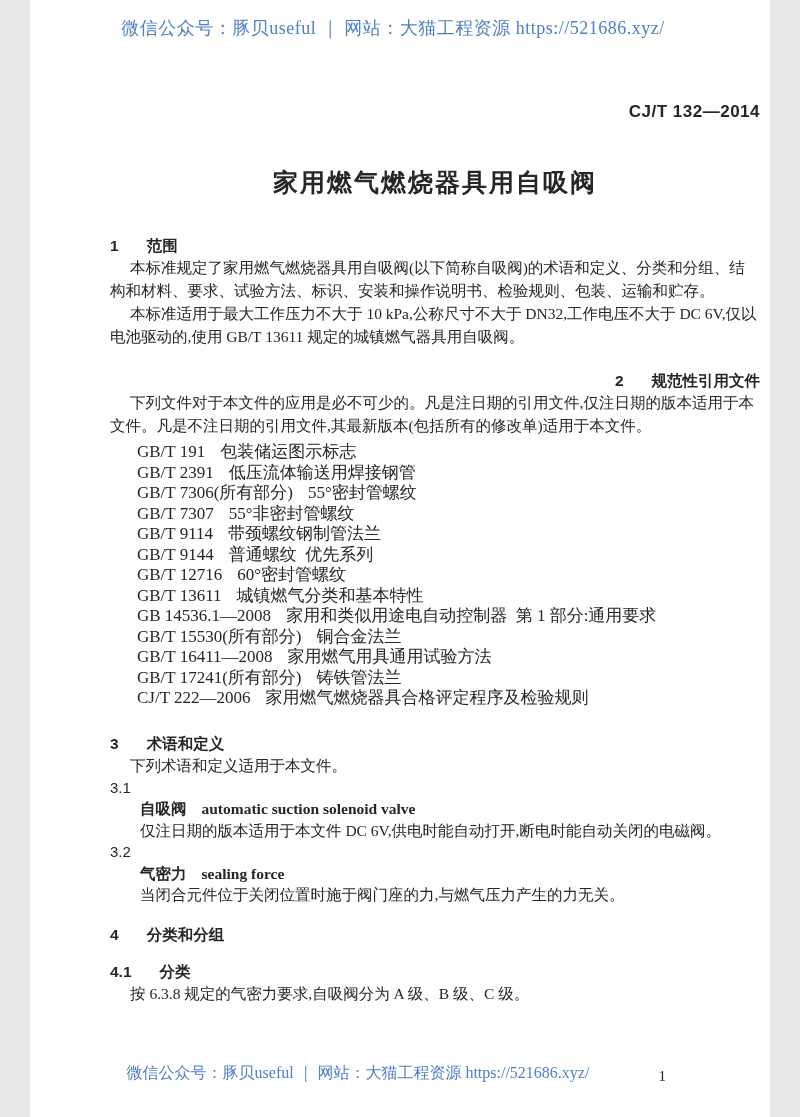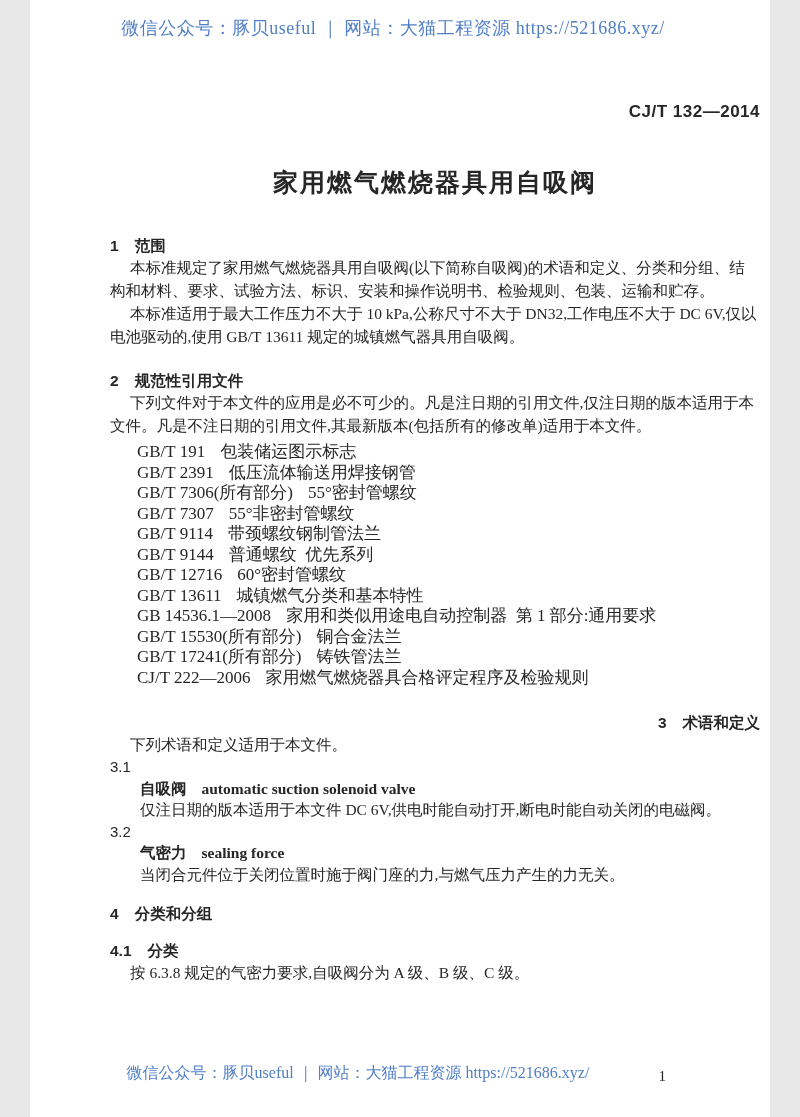--- a/index.html
+++ b/index.html
@@ -32,25 +32,25 @@
   .doc-title {
     margin:44px 0 0 0; text-align:center;
     font-family:"Liberation Sans","DejaVu Sans",sans-serif;
     font-weight:700; font-size:25px; letter-spacing:2px;
   }
   .sec-h {
     margin:0; font-family:"Liberation Sans","DejaVu Sans",sans-serif;
     font-weight:700; font-size:15.5px; line-height:21px;
   }
   .h1-1 { margin-top:36px; }
-  .h2-1 { margin-top:22px; }
-  .h3-1 { margin-top:24px;text-align:right; }
+  .h2-1 { margin-top:22px;text-align:right; }
+  .h3-1 { margin-top:24px; }
   .h4-1 { margin-top:18px; }
   .h4-2 { margin-top:16px; }
-  .sec-h .h-label { margin-left:16px; }
+  .sec-h .h-label { margin-left:28px; }
 
   p.body {
     margin:0; font-size:15.5px; line-height:23px;
     text-indent:20px; white-space:pre-wrap;
   }
   .mt-para { margin-top:20px; }
   .mt-intro { margin-top:15px; }
 
   .ref-list { margin-top:5px; padding-left:27px; font-size:17px; line-height:20.5px; }
   .ref-item { white-space:pre; }
@@ -91,20 +91,21 @@
       <div class="ref-item"><span class="ref-code">GB/T 191</span><span class="ref-name">包装储运图示标志</span></div>
       <div class="ref-item"><span class="ref-code">GB/T 2391</span><span class="ref-name">低压流体输送用焊接钢管</span></div>
       <div class="ref-item"><span class="ref-code">GB/T 7306(所有部分)</span><span class="ref-name">55°密封管螺纹</span></div>
       <div class="ref-item"><span class="ref-code">GB/T 7307</span><span class="ref-name">55°非密封管螺纹</span></div>
       <div class="ref-item"><span class="ref-code">GB/T 9114</span><span class="ref-name">带颈螺纹钢制管法兰</span></div>
       <div class="ref-item"><span class="ref-code">GB/T 9144</span><span class="ref-name">普通螺纹  优先系列</span></div>
       <div class="ref-item"><span class="ref-code">GB/T 12716</span><span class="ref-name">60°密封管螺纹</span></div>
       <div class="ref-item"><span class="ref-code">GB/T 13611</span><span class="ref-name">城镇燃气分类和基本特性</span></div>
       <div class="ref-item"><span class="ref-code">GB 14536.1—2008</span><span class="ref-name">家用和类似用途电自动控制器  第 1 部分:通用要求</span></div>
       <div class="ref-item"><span class="ref-code">GB/T 15530(所有部分)</span><span class="ref-name">铜合金法兰</span></div>
+      <div class="ref-item"><span class="ref-code">GB/T 16411—2008</span><span class="ref-name">家用燃气用具通用试验方法</span></div>
       <div class="ref-item"><span class="ref-code">GB/T 17241(所有部分)</span><span class="ref-name">铸铁管法兰</span></div>
       <div class="ref-item"><span class="ref-code">CJ/T 222—2006</span><span class="ref-name">家用燃气燃烧器具合格评定程序及检验规则</span></div>
     </div>
 
     <h2 class="sec-h h3-1"><span class="h-num">3</span><span class="h-label">术语和定义</span></h2>
 
     <p class="body mt-intro">下列术语和定义适用于本文件。</p>
 
     <div class="terms">
       <div class="term-num">3.1</div>

